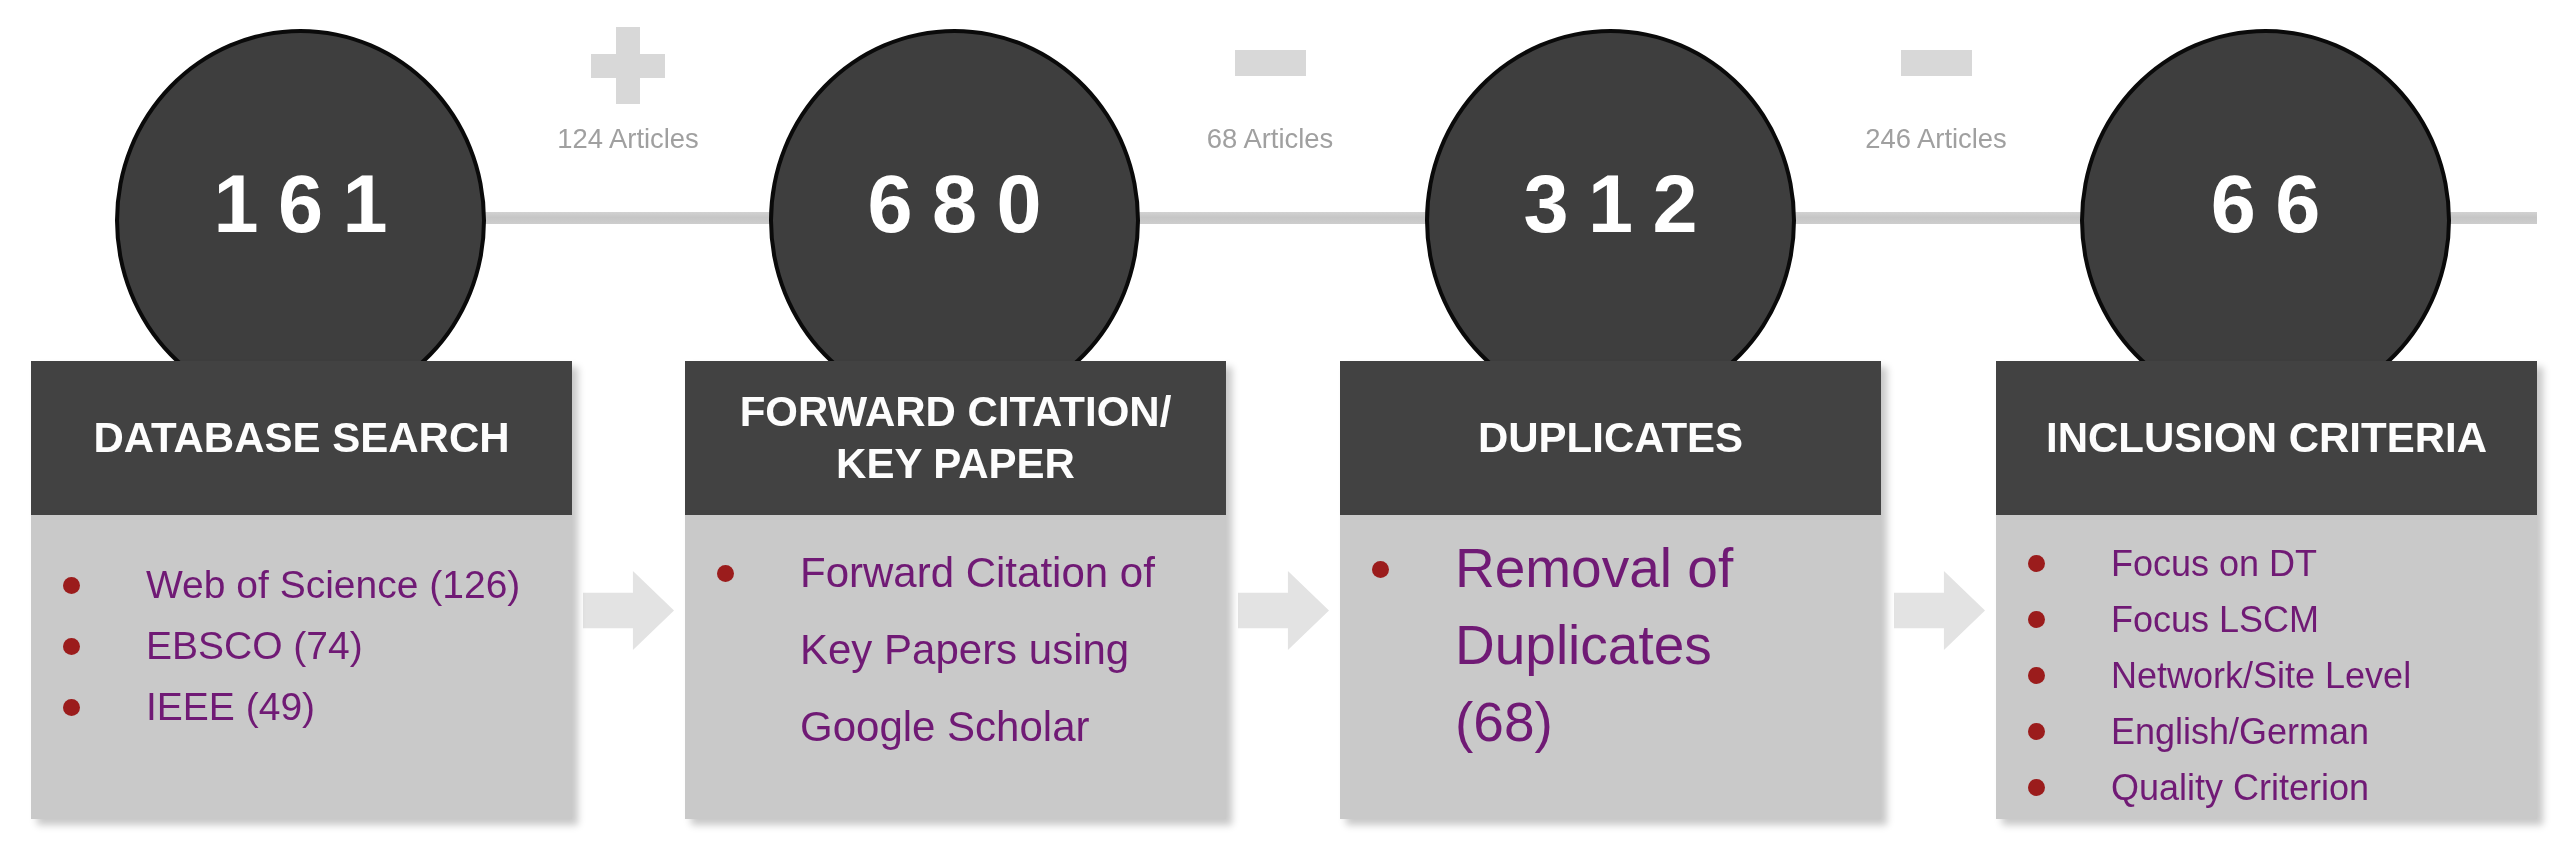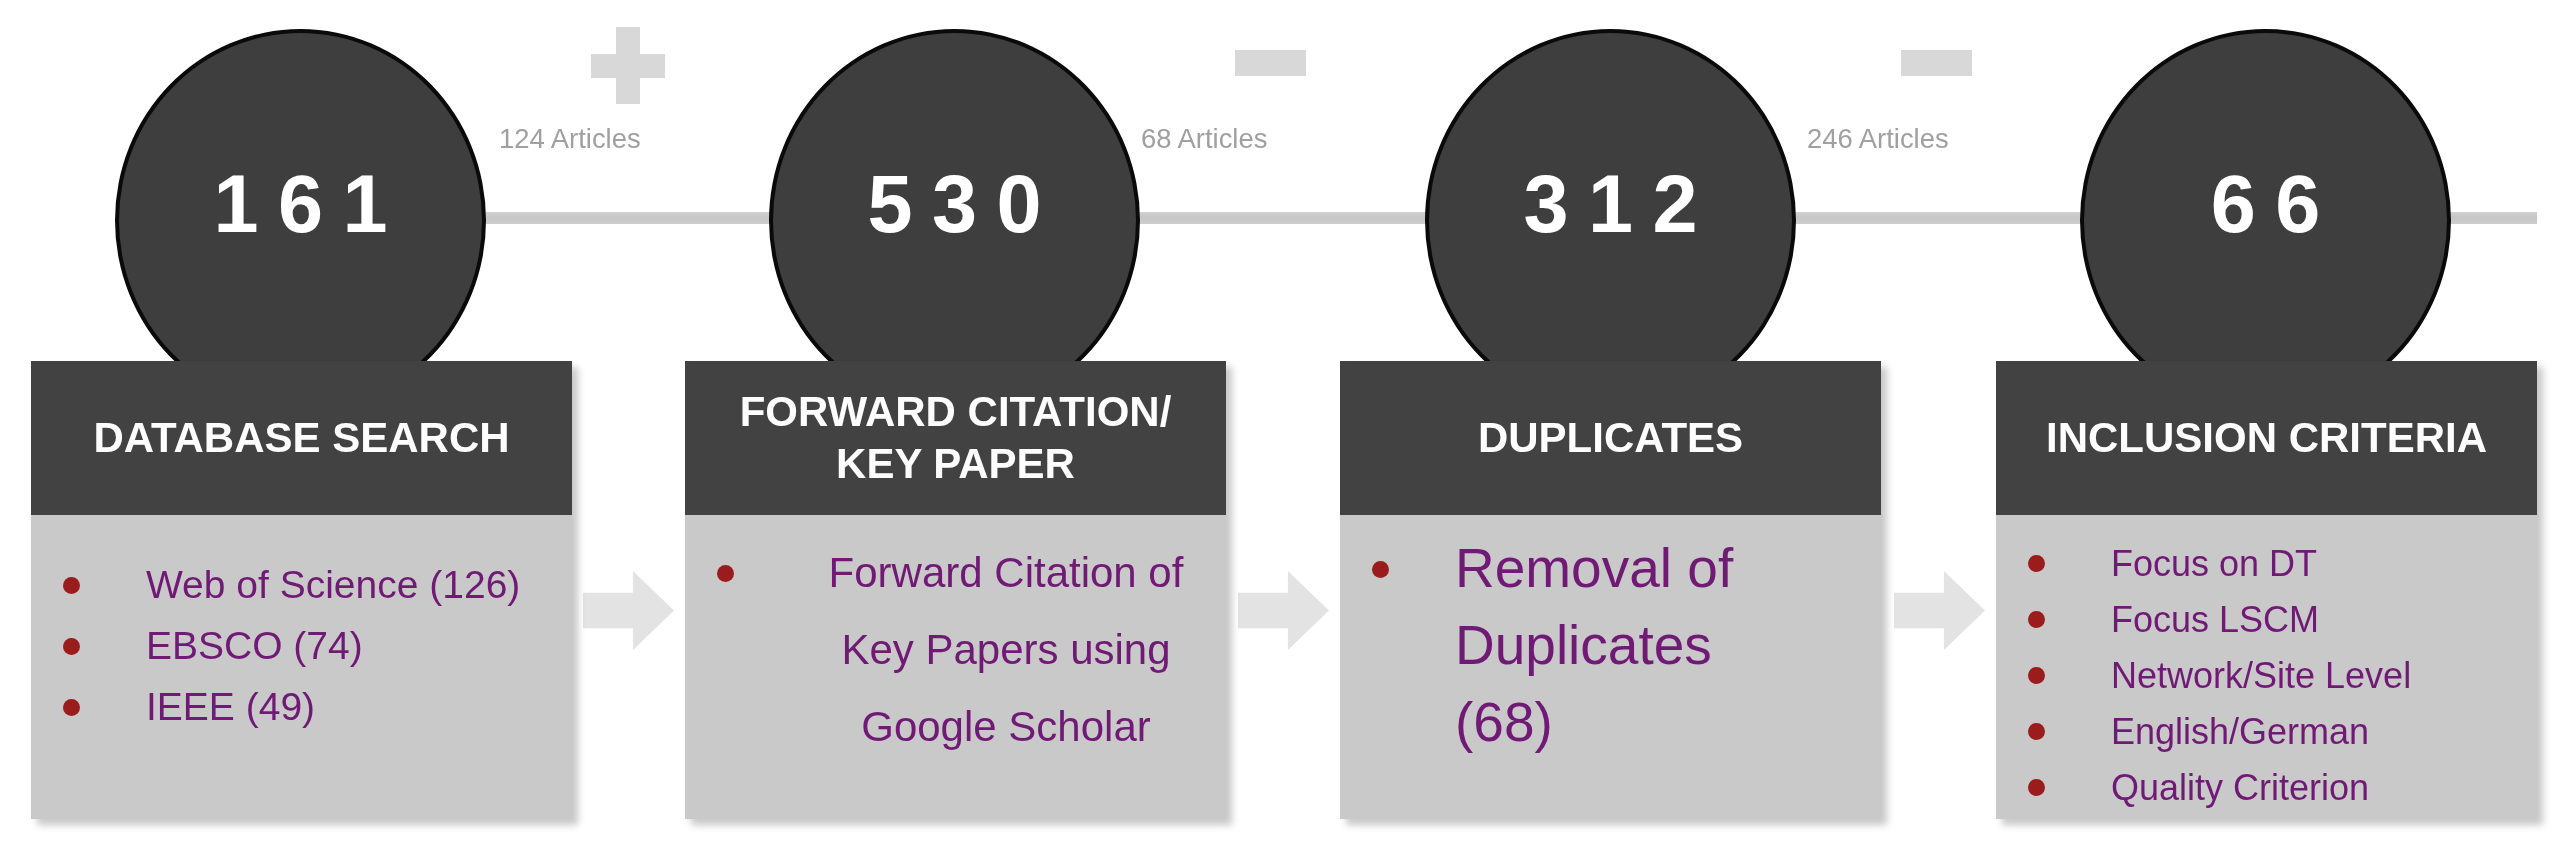--- a/index.html
+++ b/index.html
@@ -53,37 +53,37 @@
   }
 
   .s1 .circle{left:115px;} .s1 .box{left:31px;}
   .s2 .circle{left:769px;} .s2 .box{left:685px;}
   .s3 .circle{left:1425px;} .s3 .box{left:1340px;}
   .s4 .circle{left:2080px;} .s4 .box{left:1996px;}
 
   .s1 .bullets{font-size:39px;line-height:61px;margin-top:39px;}
   .s1 .bullets li::before{top:22.6px;}
   .s2 .bullets{font-size:42px;line-height:77px;margin-top:19.4px;}
-  .s2 .bullets li{max-width:412px;text-align:center;}
+  .s2 .bullets li{max-width:412px;}
   .s2 .bullets li::before{top:31px;}
   .s3 .bullets{font-size:55px;line-height:77px;margin-top:14.5px;}
   .s3 .bullets li{max-width:347px;}
   .s3 .bullets li::before{top:31px;}
   .s4 .bullets{font-size:36px;line-height:56px;margin-top:21px;}
   .s4 .bullets li::before{top:19.4px;}
 
   
   .transition{position:absolute;top:0;width:258px;height:178px;z-index:2;}
   .t1{left:499px;} .t2{left:1141px;} .t3{left:1807px;}
   .op-plus{position:relative;width:74px;height:77px;margin:27.4px auto 0;}
   .op-plus::before{content:"";position:absolute;left:25px;top:0;width:24px;height:77px;background:#d8d8d8;}
   .op-plus::after{content:"";position:absolute;left:0;top:27px;width:74px;height:24px;background:#d8d8d8;}
   .op-minus{width:71px;height:26px;background:#d8d8d8;margin:50px auto 0;}
   .t-label{
-    position:absolute;top:123px;left:0;right:0;text-align:left;
+    position:absolute;top:123px;left:0;right:0;text-align:center;
     font-size:27.4px;color:#a0a0a0;
   }
 
   
   .arrow{position:absolute;top:571px;z-index:2;}
   .a1{left:583px;} .a2{left:1238px;} .a3{left:1894px;}
 </style>
 </head>
 <body>
 
@@ -104,21 +104,21 @@
             <li>Web of Science (126)</li>
             <li>EBSCO (74)</li>
             <li>IEEE (49)</li>
           </ul>
       </div>
     </div>
   </section>
 
   <section class="stage s2">
     <div class="circle">
-      <span class="count">530</span>
+      <span class="count">680</span>
     </div>
     <div class="box">
       <div class="hdr">
           <div>FORWARD CITATION/</div>
           <div>KEY PAPER</div>
         </div>
       <div class="bod">
         <ul class="bullets">
             <li>Forward Citation of Key Papers using Google Scholar</li>
           </ul>

